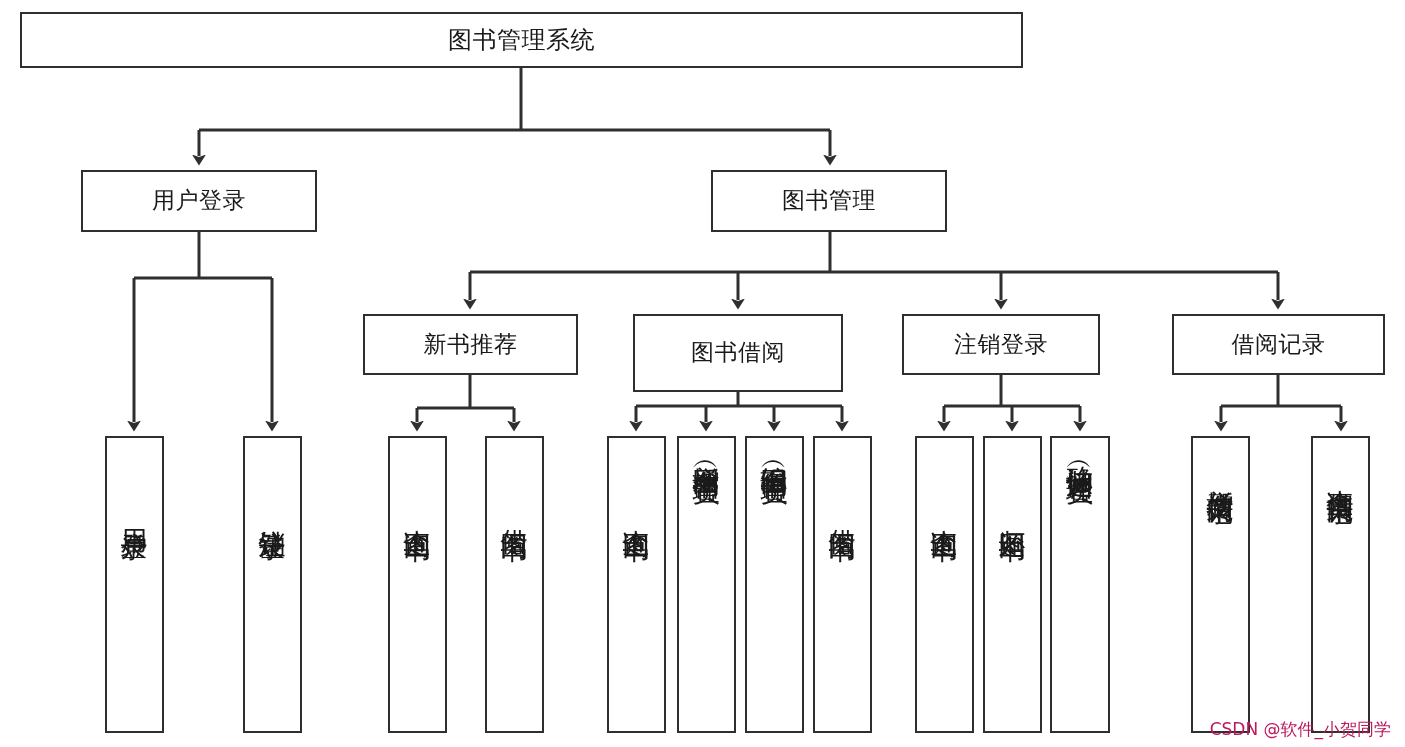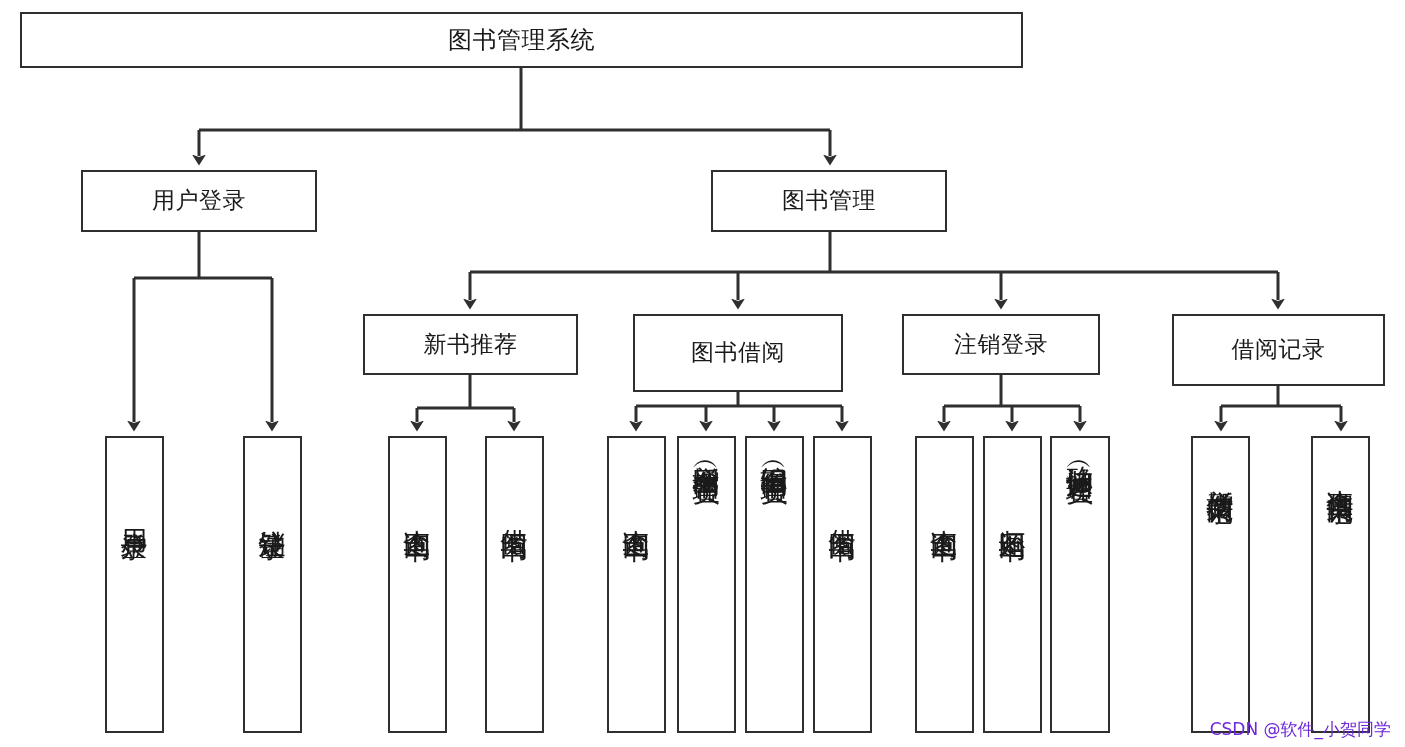--- a/index.html
+++ b/index.html
@@ -66,21 +66,21 @@
     margin-top: 64px;
   }
   .node-v.mid .node-label {
     margin-top: 24px;
   }
   .watermark {
     position: absolute;
     right: 14px;
     bottom: 6px;
     font-size: 17px;
-    color: #6d28d9;
+    color: #be185d;
     white-space: nowrap;
     font-family: "DejaVu Sans", "Liberation Sans", sans-serif;
   }
 </style>
 </head>
 <body>
 
 <div id="canvas">
 
   <svg id="diagram-svg" viewBox="0 0 1405 747">
@@ -146,21 +146,21 @@
 
   <div class="node-box node-h" style="left:363px;top:314px;width:215px;height:61px;">
     <span class="node-label">新书推荐</span>
   </div>
   <div class="node-box node-h" style="left:633px;top:314px;width:210px;height:78px;">
     <span class="node-label">图书借阅</span>
   </div>
   <div class="node-box node-h" style="left:902px;top:314px;width:198px;height:61px;">
     <span class="node-label">注销登录</span>
   </div>
-  <div class="node-box node-h" style="left:1172px;top:314px;width:213px;height:72px;">
+  <div class="node-box node-h" style="left:1172px;top:314px;width:213px;height:61px;">
     <span class="node-label">借阅记录</span>
   </div>
 
   <div class="node-box node-v short" style="left:105px;top:436px;width:59px;height:297px;">
     <span class="node-label">用户登录</span>
   </div>
   <div class="node-box node-v short" style="left:243px;top:436px;width:59px;height:297px;">
     <span class="node-label">注销登录</span>
   </div>
 

